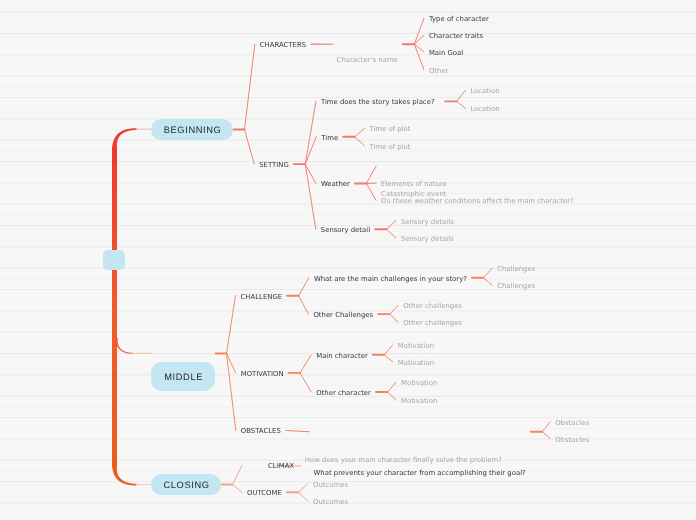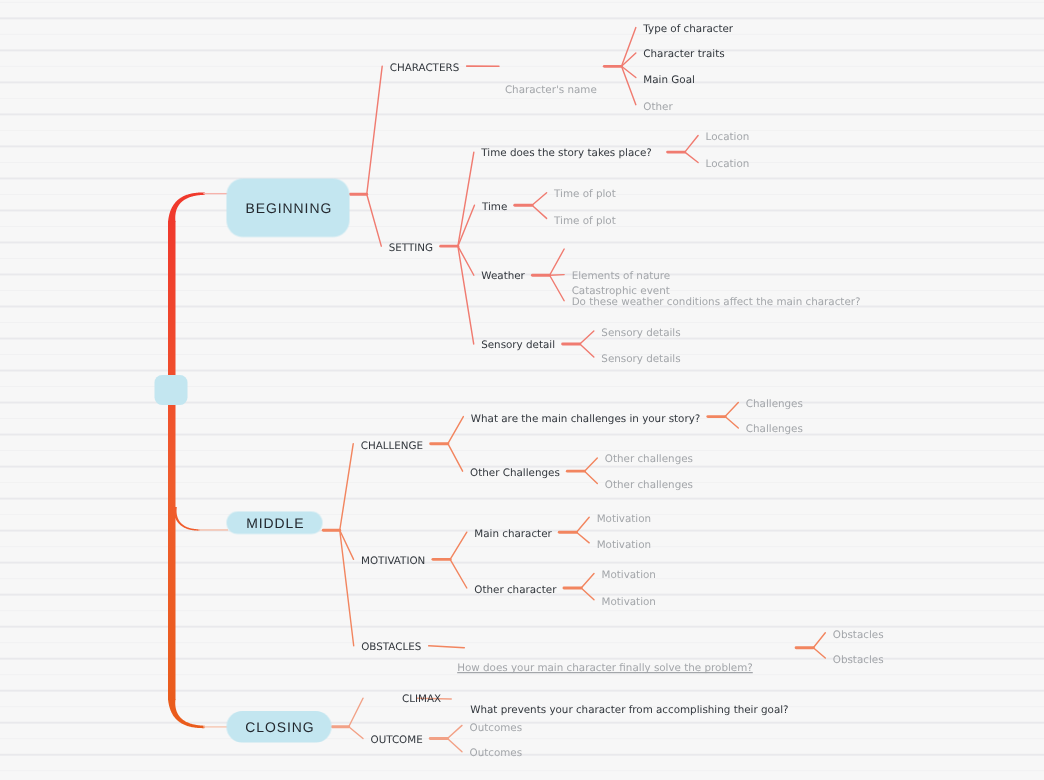--- a/index.html
+++ b/index.html
@@ -111,21 +111,21 @@
         <line x1="232.5" y1="484.5" x2="242" y2="465.5" stroke="#f2a186" stroke-width="0.95" stroke-linecap="round"></line>
         <line x1="232.5" y1="484.5" x2="242" y2="492.3" stroke="#f2a186" stroke-width="0.95" stroke-linecap="round"></line>
         <line x1="278.0625" y1="465.5" x2="300.8" y2="466" stroke="#f2a186" stroke-width="1.1" stroke-linecap="round"></line>
         <line x1="286.8125" y1="492.3" x2="298.3125" y2="492.3" stroke="#f2a186" stroke-width="1.9" stroke-linecap="round"></line>
         <line x1="298.3125" y1="492.3" x2="308" y2="483.59999999999997" stroke="#f2a186" stroke-width="0.95" stroke-linecap="round"></line>
         <line x1="298.3125" y1="492.3" x2="308" y2="501.2" stroke="#f2a186" stroke-width="0.95" stroke-linecap="round"></line>
       </g>
   </svg>
   <div id="nodes">
     <div class="rootnode" style="left: 103px; top: 250px; width: 22px; height: 20px;"></div>
-    <div class="pill" style="left: 151px; top: 119px; width: 82px; height: 39px;">
+    <div class="pill" style="left: 151px; top: 119px; width: 82px; height: 21px;">
         <span>BEGINNING</span>
       </div>
     <div class="node n-bold" style="left: 259.8px; top: 42.053px;">CHARACTERS</div>
     <div class="node n-muted" style="left: 336.6px; top: 57px;">Character's name</div>
     <div class="node n-bold" style="left: 428.9px; top: 16.353px;">Type of character</div>
     <div class="node n-bold" style="left: 428.9px; top: 33.253px;">Character traits</div>
     <div class="node n-bold" style="left: 428.9px; top: 49.653px;">Main Goal</div>
     <div class="node n-muted" style="left: 428.9px; top: 67.753px;">Other</div>
     <div class="node n-bold" style="left: 259.2px; top: 162.053px;">SETTING</div>
     <div class="node n-bold" style="left: 320.9px; top: 99.353px;">Time does the story takes place?</div>
@@ -134,21 +134,21 @@
     <div class="node n-bold" style="left: 321.3px; top: 134.753px;">Time</div>
     <div class="node n-muted" style="left: 369.4px; top: 126.453px;">Time of plot</div>
     <div class="node n-muted" style="left: 369.4px; top: 143.553px;">Time of plot</div>
     <div class="node n-bold" style="left: 320.9px; top: 181.453px;">Weather</div>
     <div class="node n-muted" style="left: 381.1px; top: 163.953px; margin-top: 27px;">Catastrophic event</div>
     <div class="node n-muted" style="left: 381.1px; top: 181.053px;">Elements of nature</div>
     <div class="node n-muted" style="left: 381.1px; top: 198.453px;">Do these weather conditions affect the main character?</div>
     <div class="node n-bold" style="left: 320.8px; top: 227.253px;">Sensory detail</div>
     <div class="node n-muted" style="left: 400.9px; top: 218.653px;">Sensory details</div>
     <div class="node n-muted" style="left: 400.9px; top: 235.953px;">Sensory details</div>
-    <div class="pill" style="left: 151px; top: 341px; width: 64px; height: 15px; justify-content: center;">
+    <div class="pill" style="left: 151px; top: 362px; width: 64px; height: 29px; justify-content: center;">
         <span>MIDDLE</span>
       </div>
     <div class="node n-bold" style="left: 240.5px; top: 293.753px;">CHALLENGE</div>
     <div class="node n-bold" style="left: 313.9px; top: 275.653px;">What are the main challenges in your story?</div>
     <div class="node n-muted" style="left: 497.2px; top: 266.253px;">Challenges</div>
     <div class="node n-muted" style="left: 497.2px; top: 283.253px;">Challenges</div>
     <div class="node n-bold" style="left: 313.4px; top: 312.053px;">Other Challenges</div>
     <div class="node n-muted" style="left: 403.2px; top: 303.253px;">Other challenges</div>
     <div class="node n-muted" style="left: 403.2px; top: 320.353px;">Other challenges</div>
     <div class="node n-bold" style="left: 240.7px; top: 370.853px;">MOTIVATION</div>
@@ -159,18 +159,18 @@
     <div class="node n-muted" style="left: 401px; top: 380.253px;">Motivation</div>
     <div class="node n-muted" style="left: 401px; top: 397.853px;">Motivation</div>
     <div class="node n-bold" style="left: 240.8px; top: 428.453px;">OBSTACLES</div>
     <div class="node n-bold" style="left: 313.5px; top: 429.753px; margin-top: 40px;">What prevents your character from accomplishing their goal?</div>
     <div class="node n-muted" style="left: 555.2px; top: 419.753px;">Obstacles</div>
     <div class="node n-muted" style="left: 555.2px; top: 436.653px;">Obstacles</div>
     <div class="pill" style="left: 151px; top: 474px; width: 70px; height: 21px;">
         <span>CLOSING</span>
       </div>
     <div class="node n-bold" style="left: 247px; top: 463.453px; margin-left: 21px;">CLIMAX</div>
-    <div class="node n-muted" style="left: 304.8px; top: 442px; text-decoration: underline;">How does your main character finally solve the problem?</div>
+    <div class="node n-muted" style="left: 304.8px; top: 457px;">How does your main character finally solve the problem?</div>
     <div class="node n-bold" style="left: 247px; top: 490.253px;">OUTCOME</div>
     <div class="node n-muted" style="left: 313px; top: 481.553px;">Outcomes</div>
     <div class="node n-muted" style="left: 313px; top: 499.153px;">Outcomes</div>
   </div>
 </div>
 
 </body></html>

